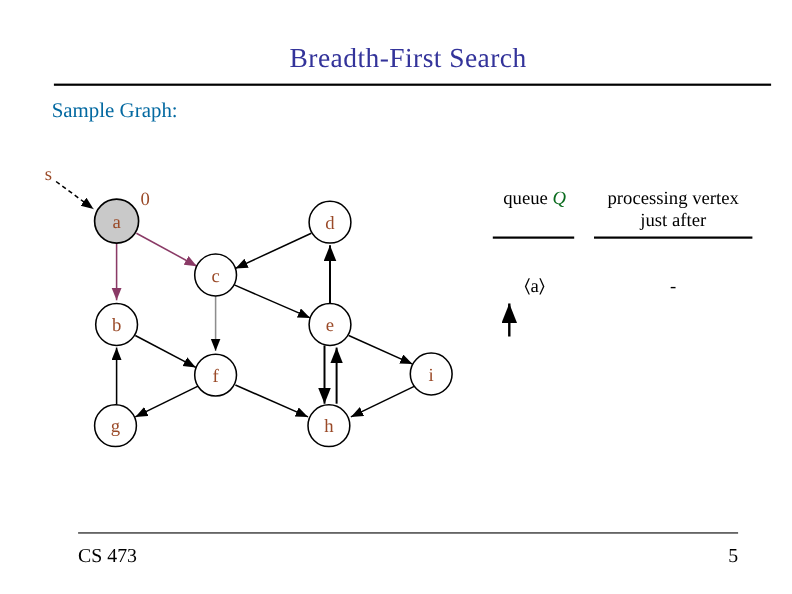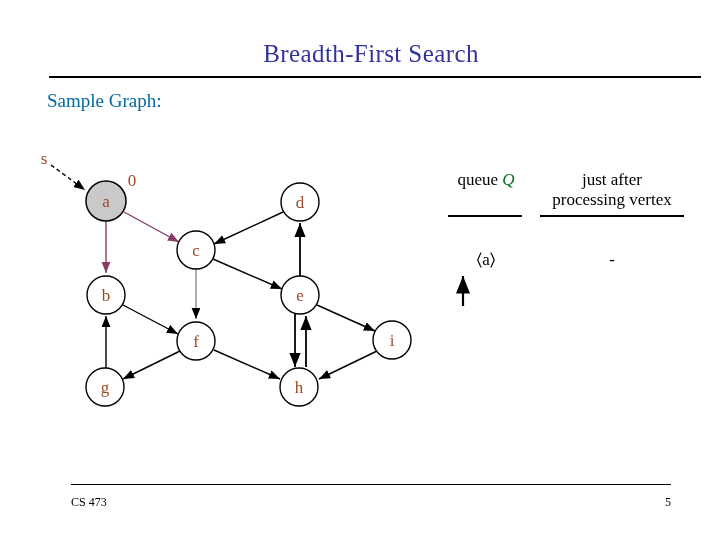--- a/index.html
+++ b/index.html
@@ -146,21 +146,21 @@
     position: absolute;
     left: 60px;
     top: 484px;
     width: 600px;
     height: 0;
     border-top: 1px solid #000000;
   }
   .footer-text {
     position: absolute;
     top: 495px;
-    font-size: 12px;
+    font-size: 18px;
     color: #000000;
     white-space: nowrap;
   }
   #footer-course { left: 60px; }
   #footer-lecture { left: 0; width: 720px; text-align: center; }
   #footer-page { left: 0; width: 660px; text-align: right; }
 </style>
 </head>
 <body>
 
@@ -282,22 +282,22 @@
       <text class="aux-label" x="121" y="66" text-anchor="middle">0</text>
     </svg>
   </div>
 
   <div class="queue-head" id="queue-col-header">
     <div class="head-line2"><span>queue </span><span class="q-glyph">Q</span></div>
   </div>
   <div class="head-underline" id="queue-head-underline"></div>
 
   <div class="queue-head" id="vertex-col-header">
+    <div>processing vertex</div>
     <div>just after</div>
-    <div>processing vertex</div>
   </div>
   <div class="head-underline" id="vertex-head-underline"></div>
 
   <div class="queue-cell" id="queue-row-contents">〈a〉</div>
   <div class="queue-cell" id="queue-row-vertex">-</div>
 
   <svg id="queue-pointer" viewBox="0 0 60 40">
     <defs>
       <marker id="arrUp" markerWidth="9" markerHeight="9" refX="8" refY="3.2" orient="auto" markerUnits="strokeWidth">
         <path d="M0,0 L8,3.2 L0,6.4 z" fill="#000000"></path>

